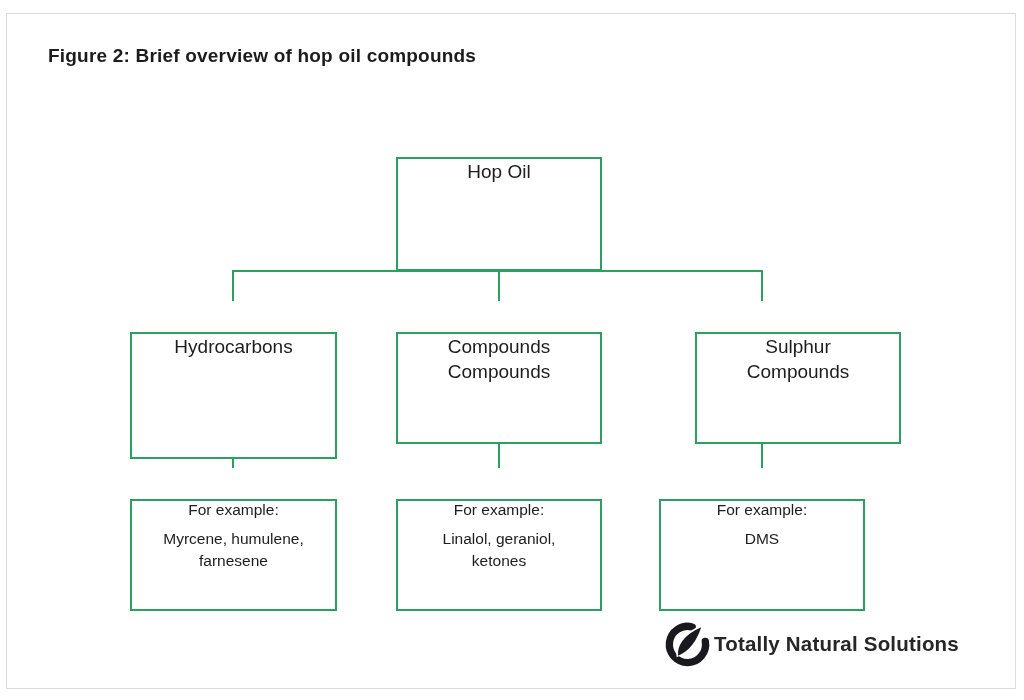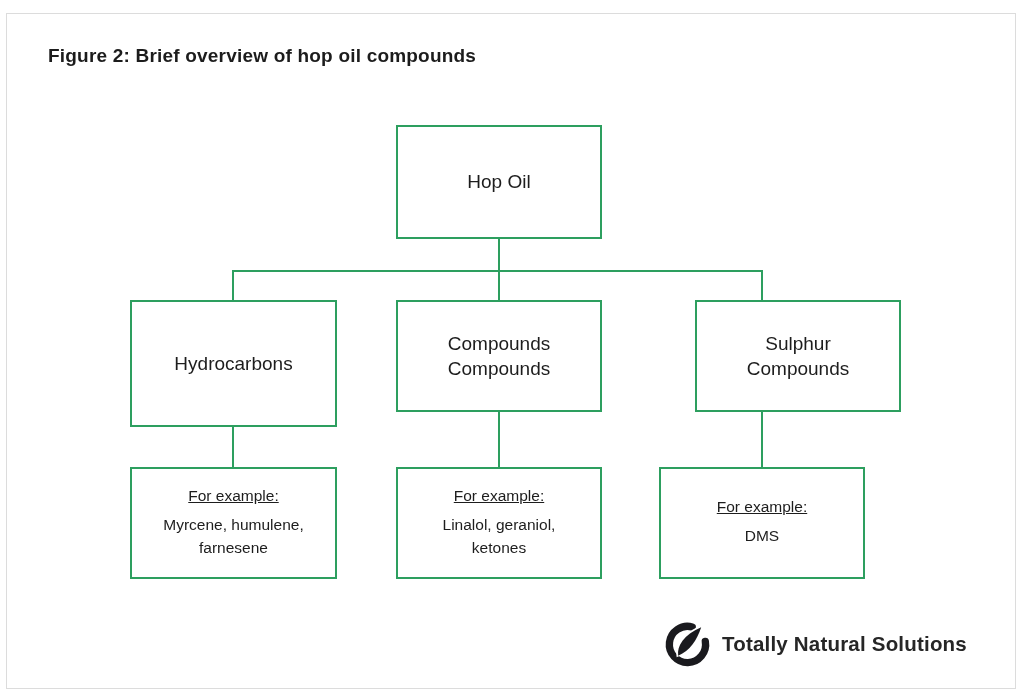--- a/index.html
+++ b/index.html
@@ -36,33 +36,32 @@
     white-space: nowrap;
   }
   .node {
     position: absolute;
     box-sizing: border-box;
     border: 2px solid #2d9f5f;
     background: #ffffff;
     display: flex;
     flex-direction: column;
     align-items: center;
-    justify-content: center;
     text-align: center;
     z-index: 2;
+    margin-top: 32px;
   }
   .node .label {
     font-size: 19px;
     line-height: 1.32;
     color: #1d1d1d;
   }
   .node.example .intro {
     font-size: 15.5px;
     margin-bottom: 9px;
-    text-decoration: underline;
   }
   .node.example .line {
     font-size: 15.5px;
     line-height: 1.45;
   }
   .node-hop-oil        { left: 396px; top: 125px; width: 206px; height: 114px; }
   .node-hydrocarbons   { left: 130px; top: 300px; width: 207px; height: 127px; }
   .node-oxygenated     { left: 396px; top: 300px; width: 206px; height: 112px; }
   .node-sulphur        { left: 695px; top: 300px; width: 206px; height: 112px; }
   .node-ex-left        { left: 130px; top: 467px; width: 207px; height: 112px; }
@@ -79,21 +78,21 @@
   .conn-right-v { left: 761px; top: 270px; width: 2px;   height: 31px; }
   .conn-ex-l    { left: 232px; top: 411px; width: 2px;   height: 57px; }
   .conn-ex-m    { left: 498px; top: 411px; width: 2px;   height: 57px; }
   .conn-ex-r    { left: 761px; top: 411px; width: 2px;   height: 57px; }
   .brand {
     position: absolute;
     left: 664px;
     top: 620px;
     display: flex;
     align-items: center;
-    gap: 11px;
+    gap: 3px;
   }
   .brand svg { display: block; }
   .brand-name {
     font-size: 20.5px;
     font-weight: bold;
     color: #262626;
     letter-spacing: 0.2px;
     white-space: nowrap;
   }
 </style>

